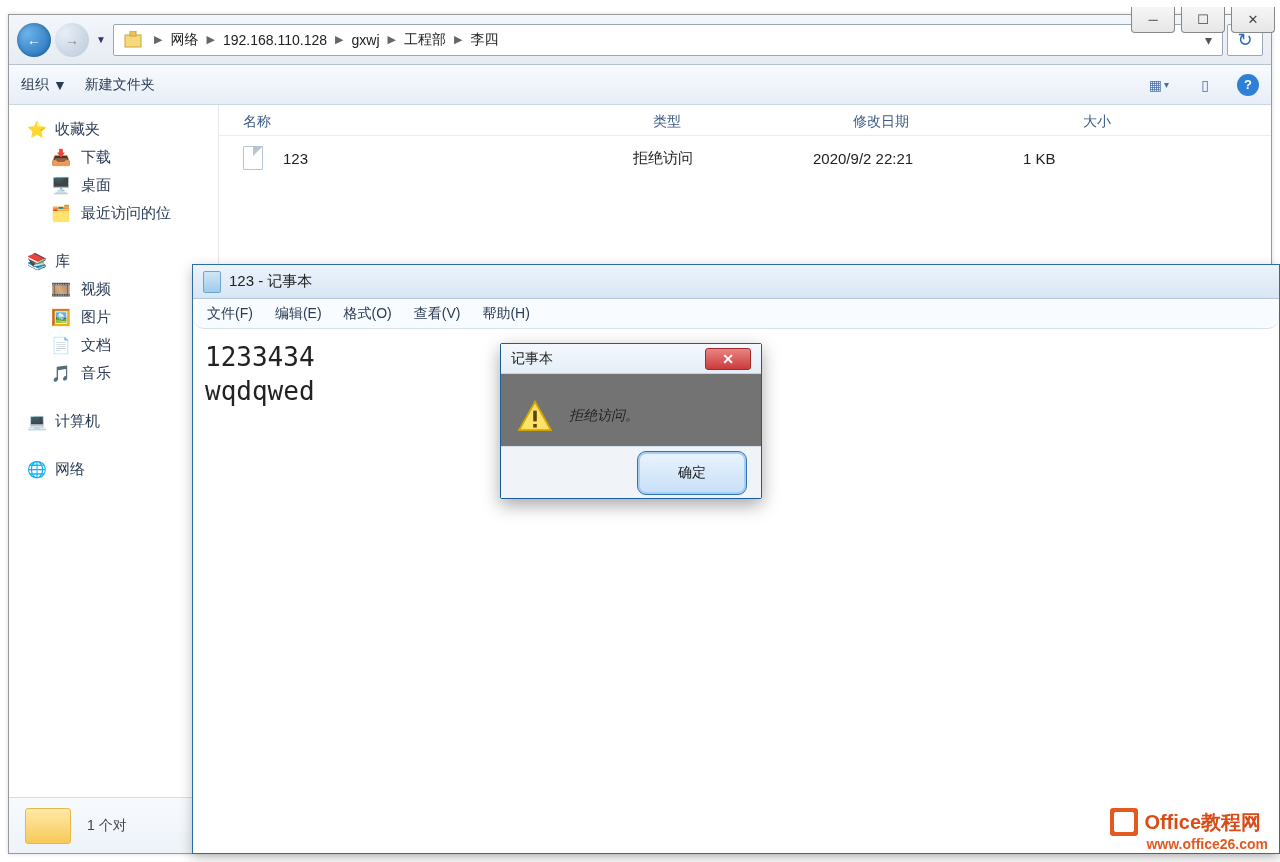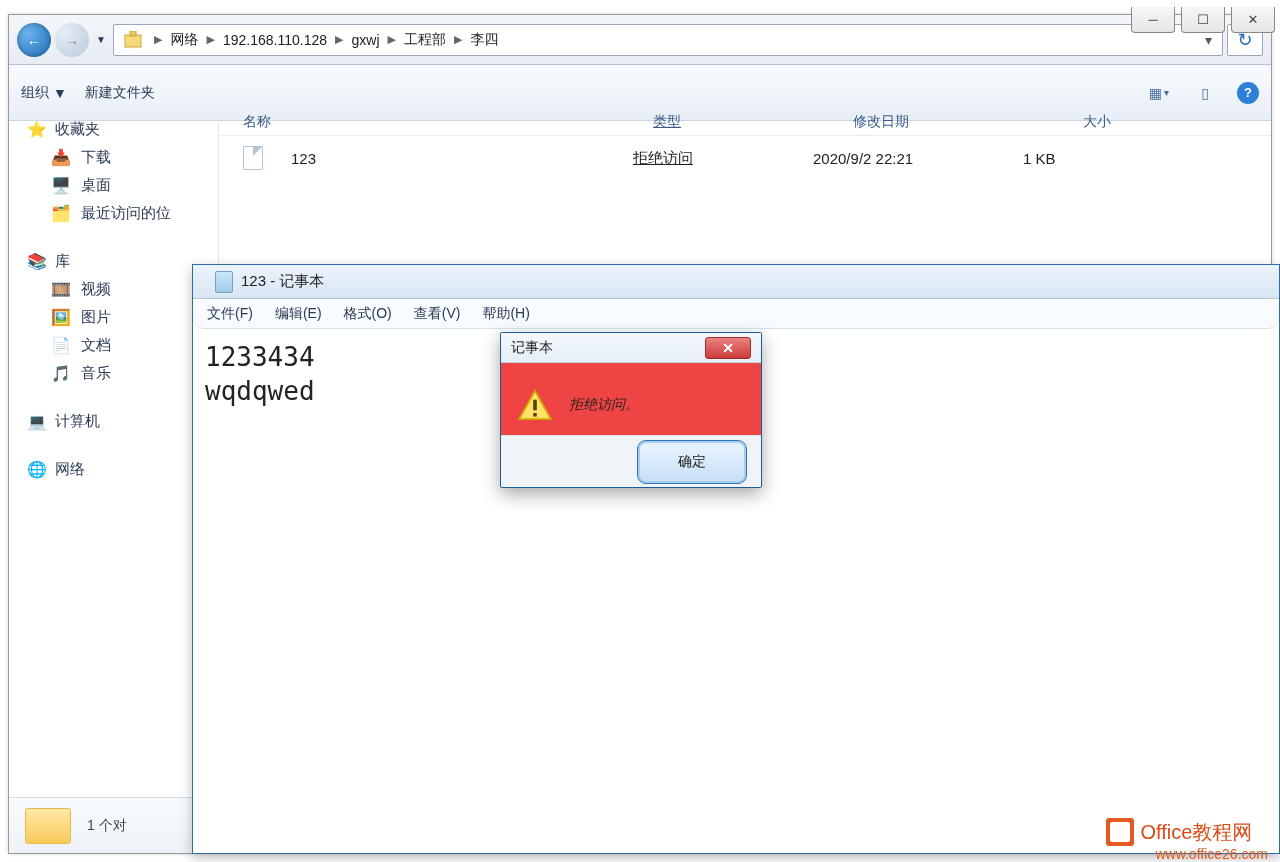--- a/index.html
+++ b/index.html
@@ -22,68 +22,68 @@
 .breadcrumb { flex:1; height:32px; border:1px solid #9aa7b8; background:#fff; border-radius:2px; display:flex; align-items:center; padding:0 4px; font-size:14px; }
 .bc-icon{ width:22px; height:22px; margin:0 4px; display:flex; align-items:center; justify-content:center;}
 .bc-arr{ color:#666; margin:0 6px; font-size:11px;}
 .bc-seg{ padding:2px 2px; }
 .bc-tail{ margin-left:auto; color:#555; padding-right:6px;}
 .refresh-btn{ width:36px; height:32px; border:1px solid #9aa7b8; background:#fff; display:flex; align-items:center; justify-content:center; color:#2a6bb3; font-size:18px; border-radius:2px;}
 .searchbox{ width:350px; height:32px; border:1px solid #9aa7b8; background:#fff; border-radius:2px; display:flex; align-items:center; padding:0 8px; color:#7a8aa0; font-style:italic;}
 .searchbox .mag{ margin-left:auto; color:#3a6fae; font-style:normal; font-size:16px;}
 
 
-.toolbar{ height:56px; background:linear-gradient(#f7fbff,#e8eef6); border-bottom:1px solid #cbd6e4; display:flex; align-items:center; padding:0 12px; gap:18px; font-size:14px; color:#2a3b55;}
+.toolbar{ height:40px; background:linear-gradient(#f7fbff,#e8eef6); border-bottom:1px solid #cbd6e4; display:flex; align-items:center; padding:0 12px; gap:18px; font-size:14px; color:#2a3b55;}
 .toolbar .org{ display:flex; align-items:center; gap:4px;}
 .toolbar .spacer{ flex:1; }
 .tb-ico{ width:28px; height:22px; display:flex; align-items:center; justify-content:center; color:#4a6fa7;}
 .tb-help{ width:22px; height:22px; border-radius:50%; background:#2e7fd6; color:#fff; display:flex; align-items:center; justify-content:center; font-size:13px; font-weight:bold;}
 
 
 .main{ position:absolute; top:90px; left:0; right:0; bottom:40px; display:flex;}
 .sidebar{ width:210px; border-right:1px solid #e4e8ee; padding:10px 0 0 18px; font-size:15px; overflow:hidden;}
 .sb-group{ margin-bottom:20px;}
 .sb-head{ display:flex; align-items:center; gap:8px; color:#2a3b55; padding:4px 0; }
 .sb-item{ display:flex; align-items:center; gap:10px; padding:4px 0 4px 24px; color:#2a3b55;}
 .sb-ico{ width:20px; height:20px; display:flex; align-items:center; justify-content:center; font-size:16px;}
 
 .content{ flex:1; position:relative; }
 .cols{ display:flex; padding:8px 40px 4px 24px; color:#3a5a86; font-size:14px; border-bottom:1px solid #e8edf4;gap:20px;}
-.col-name{ width:390px;} .col-type{ width:180px;text-decoration:underline;} .col-date{ width:210px;} .col-size{ flex:1;}
+.col-name{ width:390px;} .col-type{ width:180px;} .col-date{ width:210px;} .col-size{ flex:1;}
 .row{ display:flex; padding:10px 40px 10px 24px; align-items:center; font-size:15px;}
-.row .col-name{ display:flex; align-items:center; gap:28px;text-align:right;}
+.row .col-name{ display:flex; align-items:center; gap:20px;text-align:right;}
 .file-ico{ width:20px; height:24px; border:1px solid #b7c4d4; background:#fff; position:relative; border-radius:1px;}
 .file-ico::before{ content:""; position:absolute; right:-1px; top:-1px; border:5px solid transparent; border-left-color:#b7c4d4; border-top-color:#b7c4d4;}
 
 
 .status{ position:absolute; left:0; right:0; bottom:0; height:56px; border-top:1px solid #d5dde7; background:linear-gradient(#f7fbff,#eef3f9); display:flex; align-items:center; padding:0 16px; gap:16px; font-size:14px; color:#444;}
 .folder-big{ width:46px; height:36px; background:linear-gradient(#ffe9a7,#f8c95a); border-radius:3px; border:1px solid #e6b94f;}
 
 
 .notepad{ position:absolute; left:192px; top:264px; right:0; height:590px; background:#fff; border:1px solid #2f6aa3; box-shadow:0 4px 12px rgba(0,0,0,.25); }
-.np-title{ height:34px; background:linear-gradient(#ecf3fb,#d8e6f4); display:flex; align-items:center; padding:0 22px; gap:8px; font-size:15px; color:#222; border-bottom:1px solid #b3c5da;}
+.np-title{ height:34px; background:linear-gradient(#ecf3fb,#d8e6f4); display:flex; align-items:center; padding:0 10px; gap:8px; font-size:15px; color:#222; border-bottom:1px solid #b3c5da;}
 .np-ico{ width:18px; height:22px; background:linear-gradient(#cfe7f7,#9fcbe9); border:1px solid #6fa4cc; border-radius:2px;}
 .np-menu{ height:30px; background:#f8fbff; border-bottom:1px solid #d9e2ec; display:flex; align-items:center; gap:22px; padding:0 14px; font-size:14px; color:#2a3b55;border-radius:12px;}
 .np-body{ padding:12px 12px; font-family:"Consolas","SimSun",monospace; font-size:26px; line-height:1.3; white-space:pre; }
 
 
-.dialog{ position:absolute; left:500px; top:332px; width:262px; background:#ef4444; border:1px solid #1b5c9b; box-shadow:0 6px 18px rgba(0,0,0,.35); border-radius:2px;}
+.dialog{ position:absolute; left:500px; top:343px; width:262px; background:#737373; border:1px solid #1b5c9b; box-shadow:0 6px 18px rgba(0,0,0,.35); border-radius:2px;}
 .dlg-title{ height:30px; background:linear-gradient(#f4f8fd,#e5eef8); border-bottom:1px solid #c5d4e5; display:flex; align-items:center; padding:0 10px; font-size:14px;}
 .dlg-close{ margin-left:auto; width:46px; height:22px; background:linear-gradient(#e98383,#cc3b3b); border:1px solid #9e2a2a; border-radius:3px; color:#fff; display:flex; align-items:center; justify-content:center; font-weight:bold;}
 .dlg-body{ padding:26px 16px 14px 16px; display:flex; align-items:center; gap:16px;font-style:italic;}
 .warn-ico{ width:36px; height:32px; }
 .dlg-foot{ height:52px; background:#f0f3f7; border-top:1px solid #d9e1ea; display:flex; align-items:center; justify-content:flex-end; padding:0 14px;}
 .ok-btn{ width:110px; height:44px; border:1px solid #2f72b6; background:linear-gradient(#eaf4fe,#c6dff7); border-radius:9px; display:flex; align-items:center; justify-content:center; font-size:14px; box-shadow:0 0 0 2px #a7cdf0 inset;}
 
 
-.watermark{ position:absolute; right:12px; bottom:0; text-align:left; font-weight:normal;}
+.watermark{ position:absolute; right:12px; bottom:10px; text-align:left; font-weight:bold;}
 .wm1{ color:#d94b17; font-size:20px; display:flex; align-items:center; gap:6px;}
 .wm-logo{ width:28px; height:28px; background:#e35a20; border-radius:3px; position:relative;}
 .wm-logo::before{ content:""; position:absolute; inset:4px; background:#fff; border-radius:2px;}
-.wm2{ color:#e35a20; font-size:14px; margin-left:49px;}
+.wm2{ color:#e35a20; font-size:14px; margin-left:36px;}
 </style>
 </head>
 <body>
 
 <div class="explorer">
   <div class="win-controls">
     <div class="win-btn">─</div>
     <div class="win-btn">☐</div>
     <div class="win-btn close">✕</div>
   </div>

